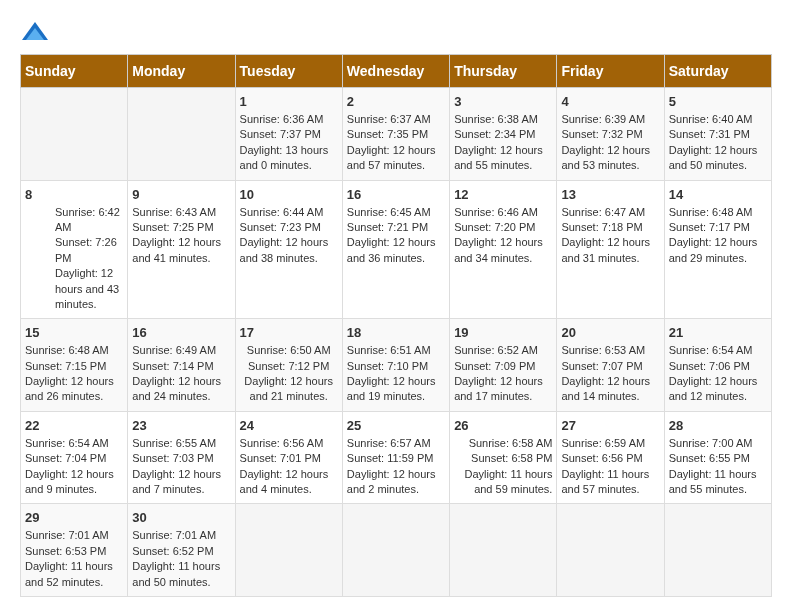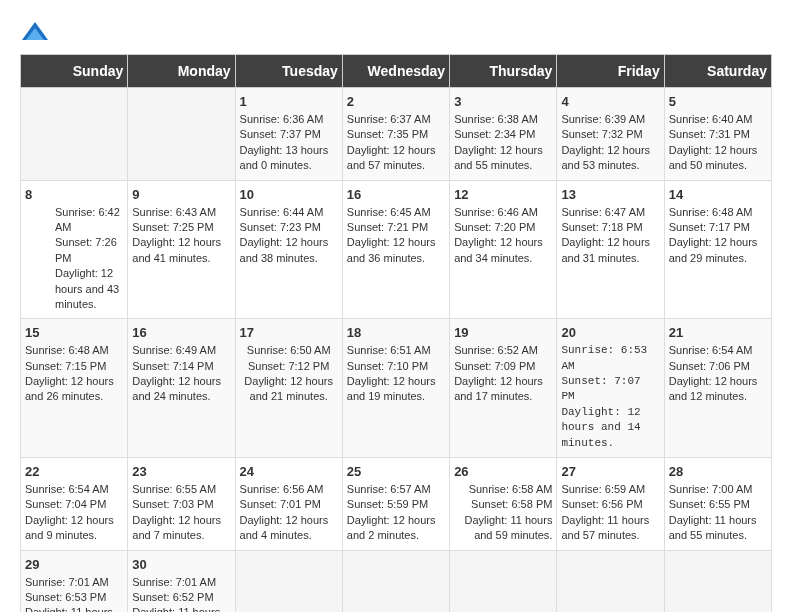--- a/index.html
+++ b/index.html
@@ -36,24 +36,24 @@
     .location-title {
       font-size: 16px;
       color: #555;
     }
     table {
       width: 100%;
       border-collapse: collapse;
       table-layout: fixed;
     }
     thead tr th {
-      background-color: #404040;
+      background-color: #a16207;
       color: #fff;
       padding: 8px 4px;
-      text-align: right;
+      text-align: left;
       font-size: 14px;
       font-weight: bold;
       border: 1px solid #ccc;
     }
     tbody tr td {
       vertical-align: top;
       padding: 6px 4px;
       border: 1px solid #ddd;
       font-size: 11px;
       color: #333;
@@ -217,21 +217,21 @@
 Daylight: 12 hours and 19 minutes.</div>
         </td>
         <td>
           <span class="day-number">19</span>
           <div class="day-info" style="white-space: pre-line;">Sunrise: 6:52 AM
 Sunset: 7:09 PM
 Daylight: 12 hours and 17 minutes.</div>
         </td>
         <td>
           <span class="day-number">20</span>
-          <div class="day-info" style="white-space: pre-line; font-family: Liberation Mono, monospace;">Sunrise: 6:53 AM
+          <div class="day-info" style="white-space: pre-line;">Sunrise: 6:53 AM
 Sunset: 7:07 PM
 Daylight: 12 hours and 14 minutes.</div>
         </td>
         <td>
           <span class="day-number">21</span>
           <div class="day-info" style="white-space: pre-line;">Sunrise: 6:54 AM
 Sunset: 7:06 PM
 Daylight: 12 hours and 12 minutes.</div>
         </td>
       </tr>
@@ -250,21 +250,21 @@
         </td>
         <td>
           <span class="day-number">24</span>
           <div class="day-info" style="white-space: pre-line;">Sunrise: 6:56 AM
 Sunset: 7:01 PM
 Daylight: 12 hours and 4 minutes.</div>
         </td>
         <td>
           <span class="day-number">25</span>
           <div class="day-info" style="white-space: pre-line;">Sunrise: 6:57 AM
-Sunset: 5:59 PM
+Sunset: 11:59 PM
 Daylight: 12 hours and 2 minutes.</div>
         </td>
         <td>
           <span class="day-number">26</span>
           <div class="day-info" style="white-space: pre-line; text-align: right;">Sunrise: 6:58 AM
 Sunset: 6:58 PM
 Daylight: 11 hours and 59 minutes.</div>
         </td>
         <td>
           <span class="day-number">27</span>

